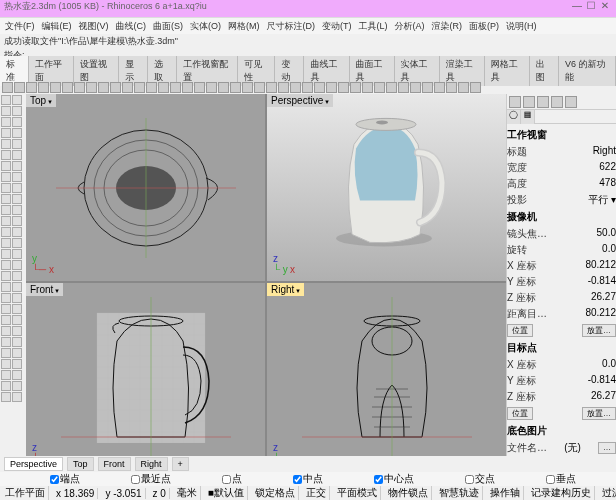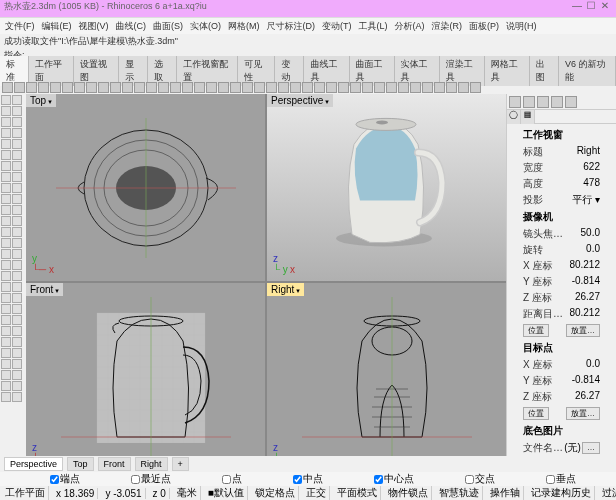--- a/index.html
+++ b/index.html
@@ -26,21 +26,21 @@
 .vplabel .arrow{font-size:7px;margin-left:2px;}
 .axis{position:absolute;bottom:6px;left:6px;font-size:8px;color:#555;}
 .axis .y{color:#3a3;}
 .axis .x{color:#b33;}
 .axis .z{color:#33b;}
 .panel{width:110px;background:#f0f0f0;border-left:1px solid #ccc;overflow:hidden;font-size:9px;}
 .panel-icons{height:16px;display:flex;gap:2px;padding:2px;border-bottom:1px solid #ccc;}
 .panel-icons .pi{width:12px;height:12px;background:#d0d0d0;border:1px solid #999;cursor:pointer;}
 .panel-tabs{height:14px;display:flex;border-bottom:1px solid #ccc;}
 .panel-tabs .pt{width:14px;height:14px;background:#e0e0e0;border-right:1px solid #ccc;cursor:pointer;font-size:8px;text-align:center;}
-.panel-section{padding:2px 16px;}
+.panel-section{padding:2px 0;}
 .panel-section .hdr{font-weight:bold;font-size:10px;padding:2px 0;}
 .panel-row{display:flex;justify-content:space-between;padding:1px 0;font-size:9px;}
 .panel-row .lbl{color:#333;}
 .panel-row .val{color:#000;}
 .panel-btn{display:inline-block;border:1px solid #aaa;background:#e8e8e8;padding:0 4px;font-size:8px;cursor:pointer;margin:1px 0;}
 .bottom{position:absolute;bottom:0;left:0;right:0;}
 .vptabs{height:16px;background:#f0f0f0;display:flex;align-items:center;padding:0 4px;gap:4px;}
 .vptab{padding:1px 5px;font-size:9px;cursor:pointer;background:#e0e0e0;border:1px solid #ccc;}
 .vptab.active{background:#fff;}
 .snapbar{height:14px;background:#f5f5f5;display:flex;align-items:center;padding:0 2px;gap:3px;font-size:8px;overflow:hidden;}

